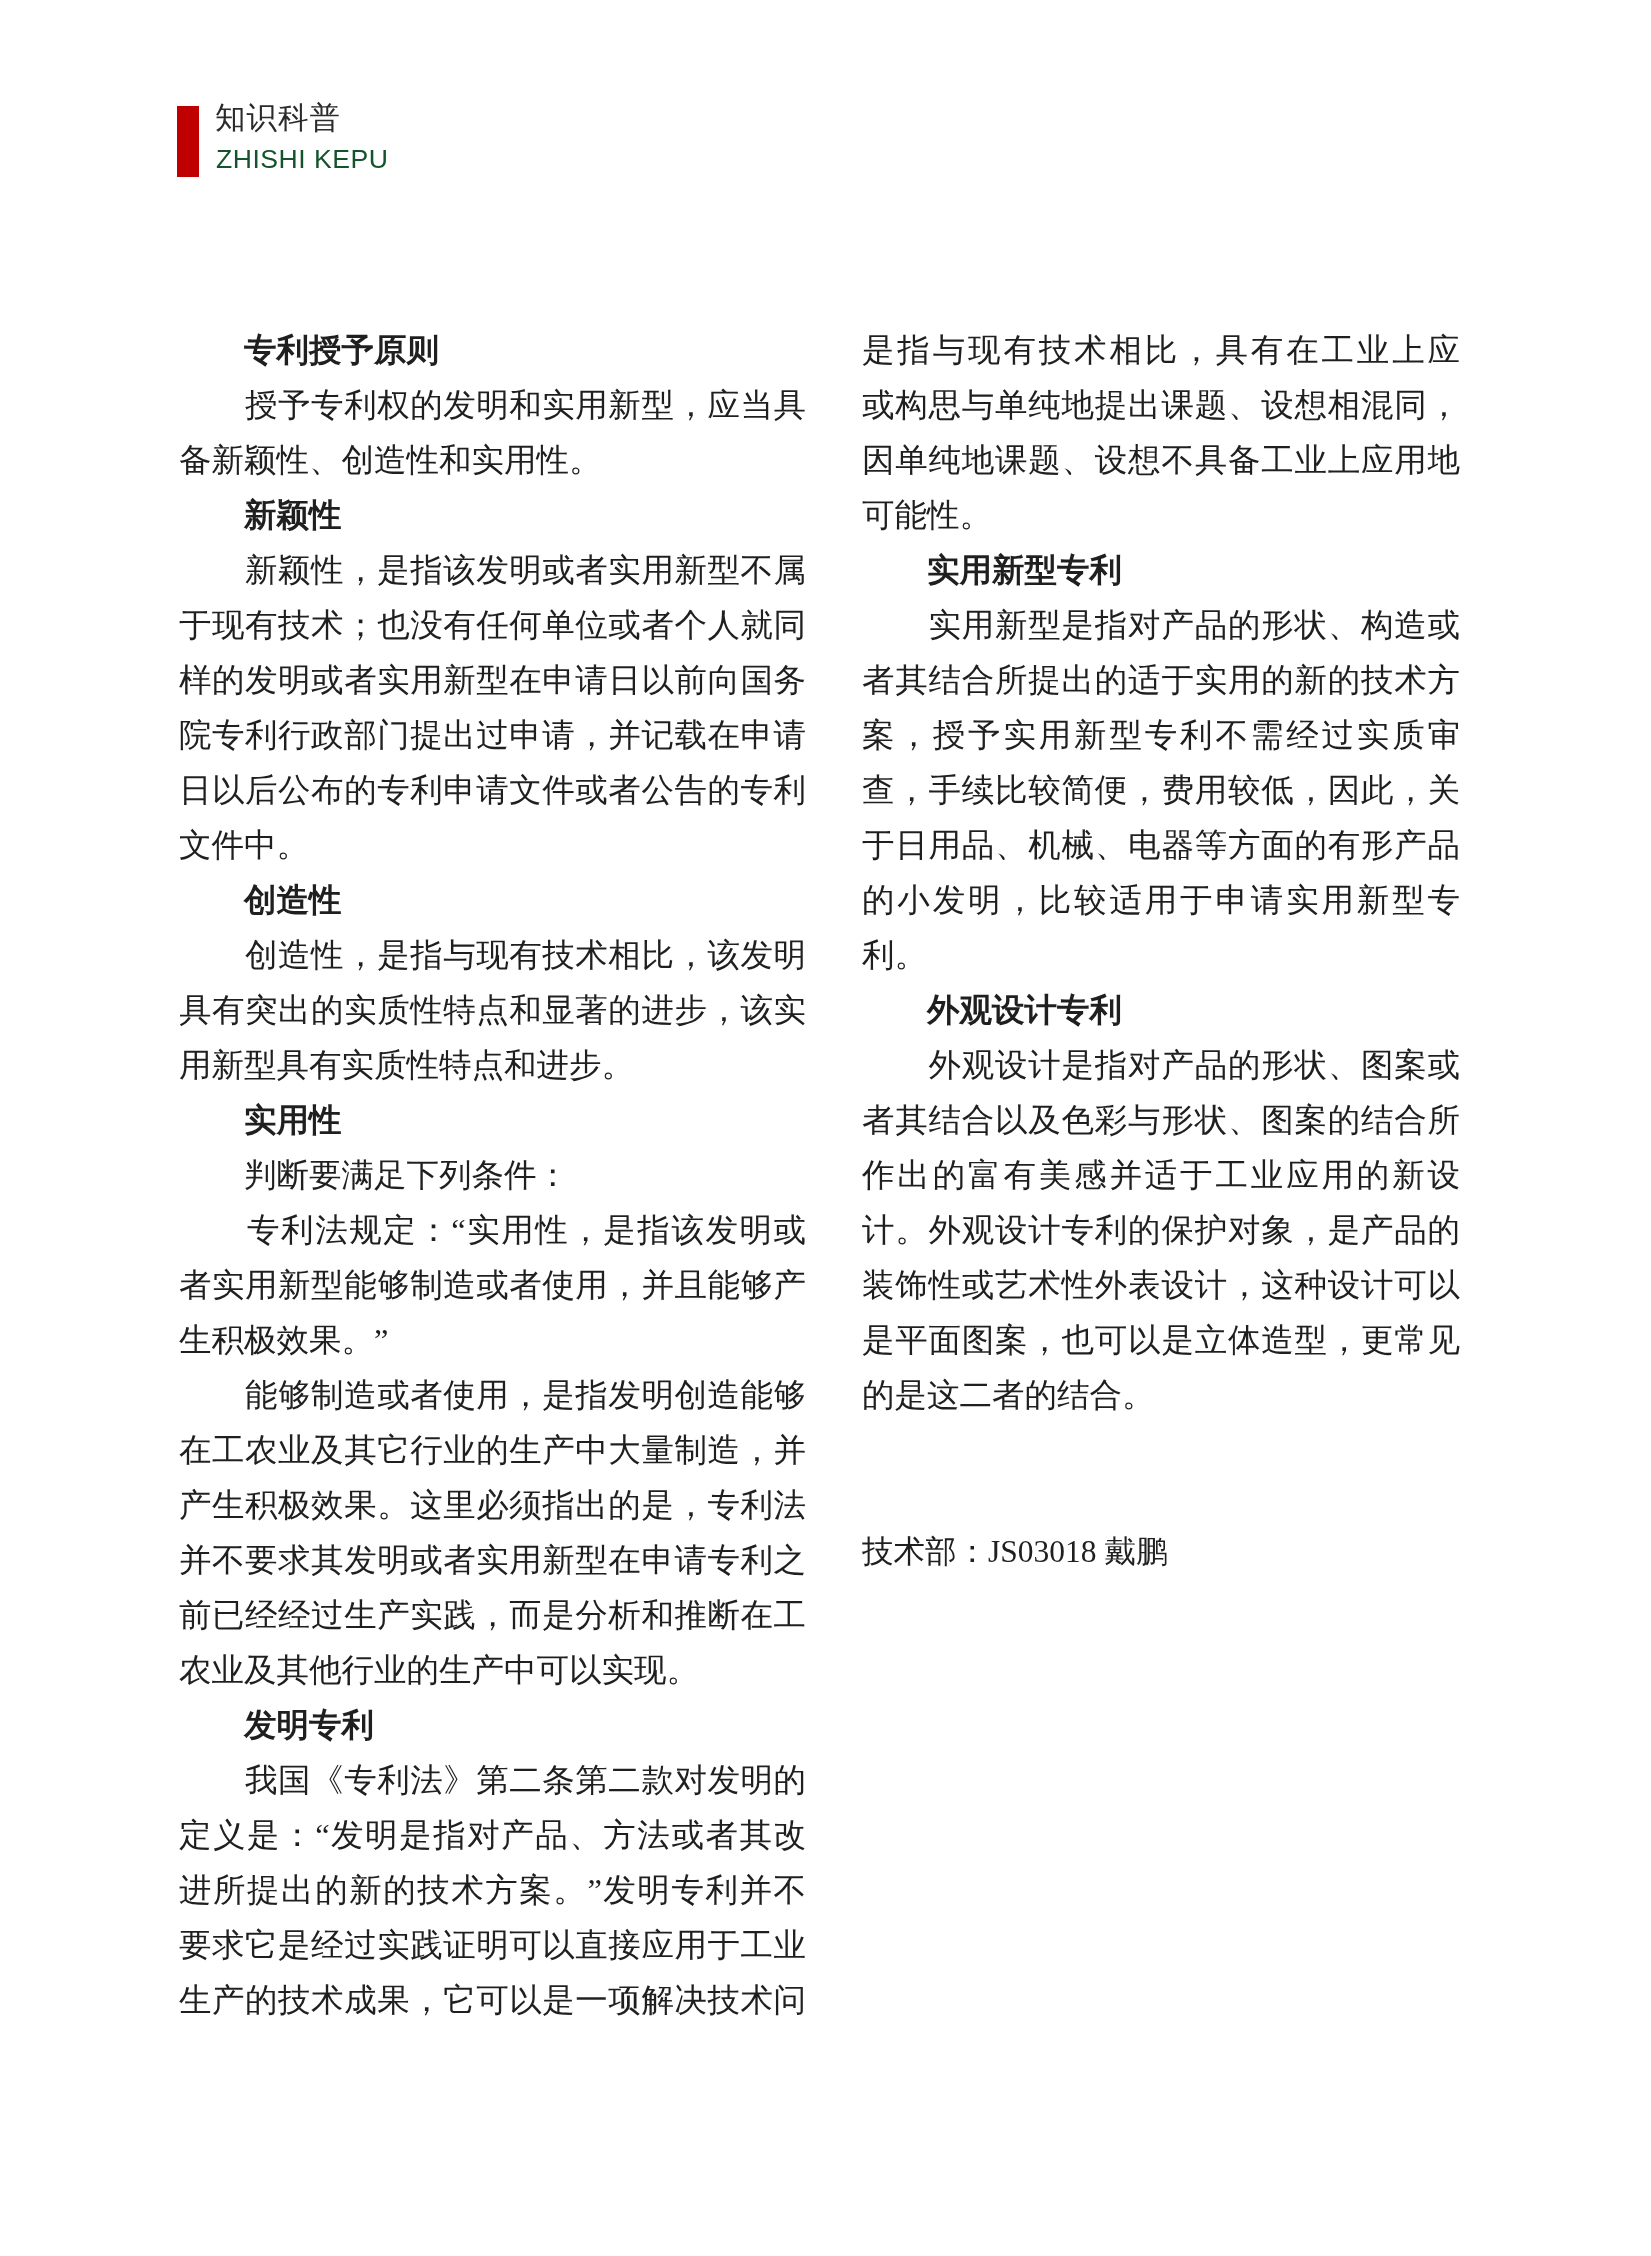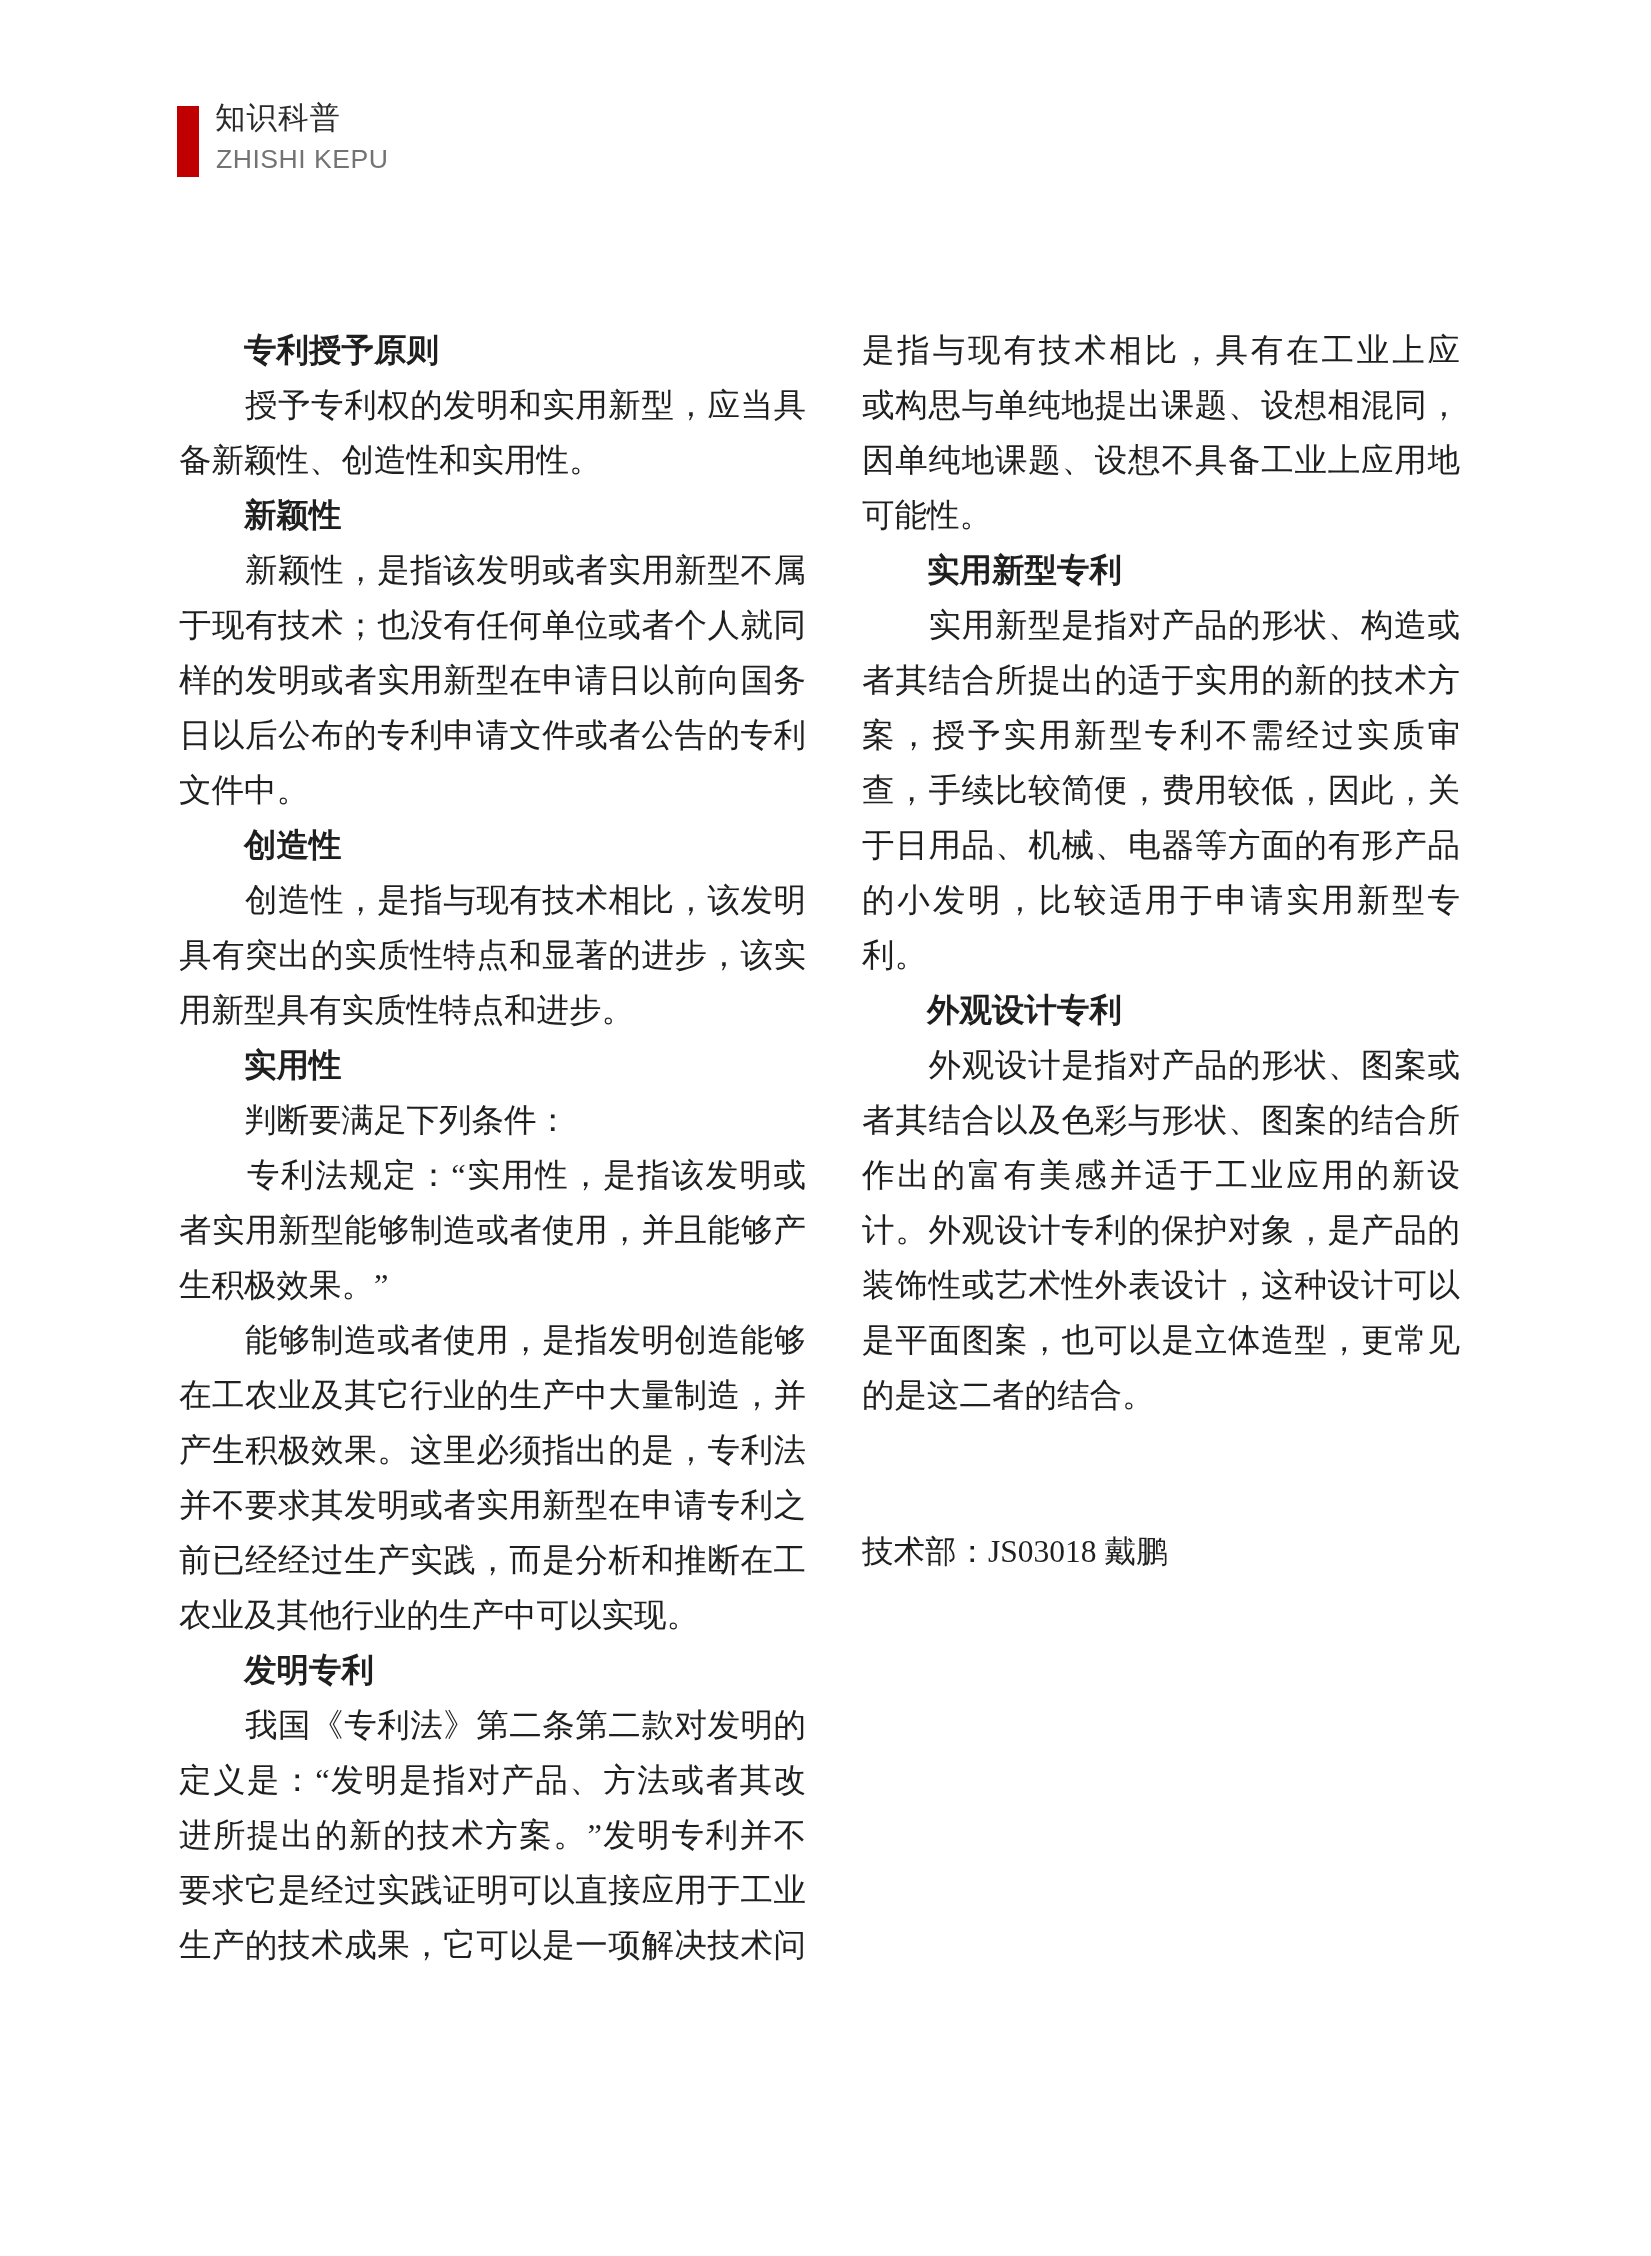--- a/index.html
+++ b/index.html
@@ -27,21 +27,21 @@
     line-height: 37px;
     letter-spacing: 1px;
     color: #2b2b2b;
   }
   .title-en {
     position: absolute;
     left: 216px; top: 144px;
     font-size: 26.6px;
     line-height: 31.5px;
     letter-spacing: 0.5px;
-    color: #737373;
+    color: #14532d;
     font-family: "Liberation Sans", "DejaVu Sans", sans-serif;
   }
 
   
   .col {
     position: absolute;
     top: 323px;
     font-size: 32.5px;
     line-height: 55px;
   }
@@ -96,20 +96,21 @@
   <div class="title-en">ZHISHI KEPU</div>
 
   <div class="col col-left">
       <div class="line line--heading">专利授予原则</div>
       <div class="line">　　授予专利权的发明和实用新型，应当具</div>
       <div class="line line--end">备新颖性、创造性和实用性。</div>
       <div class="line line--heading">新颖性</div>
       <div class="line">　　新颖性，是指该发明或者实用新型不属</div>
       <div class="line">于现有技术；也没有任何单位或者个人就同</div>
       <div class="line">样的发明或者实用新型在申请日以前向国务</div>
+      <div class="line">院专利行政部门提出过申请，并记载在申请</div>
       <div class="line">日以后公布的专利申请文件或者公告的专利</div>
       <div class="line line--end">文件中。</div>
       <div class="line line--heading">创造性</div>
       <div class="line">　　创造性，是指与现有技术相比，该发明</div>
       <div class="line">具有突出的实质性特点和显著的进步，该实</div>
       <div class="line line--end">用新型具有实质性特点和进步。</div>
       <div class="line line--heading">实用性</div>
       <div class="line line--end">　　判断要满足下列条件：</div>
       <div class="line">　　专利法规定：“实用性，是指该发明或</div>
       <div class="line">者实用新型能够制造或者使用，并且能够产</div>

